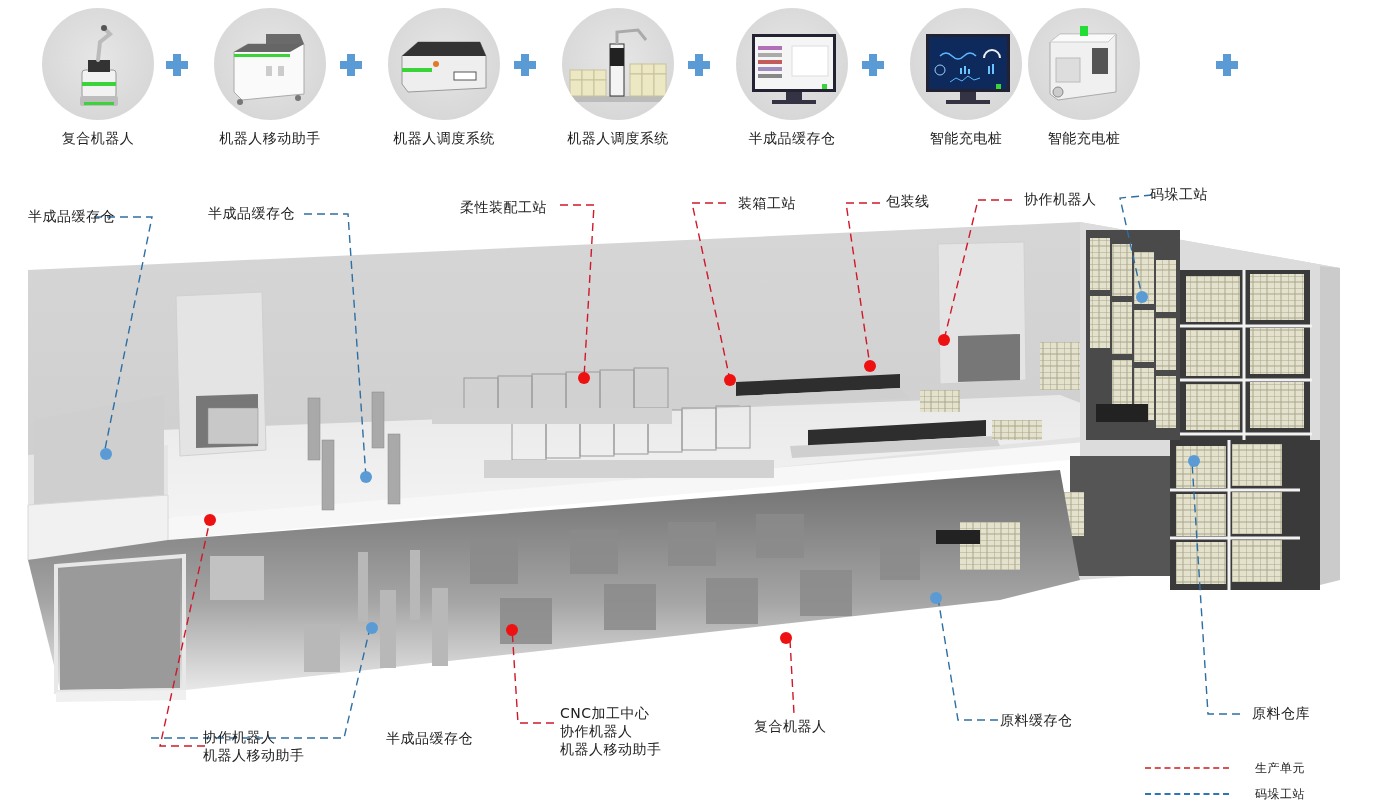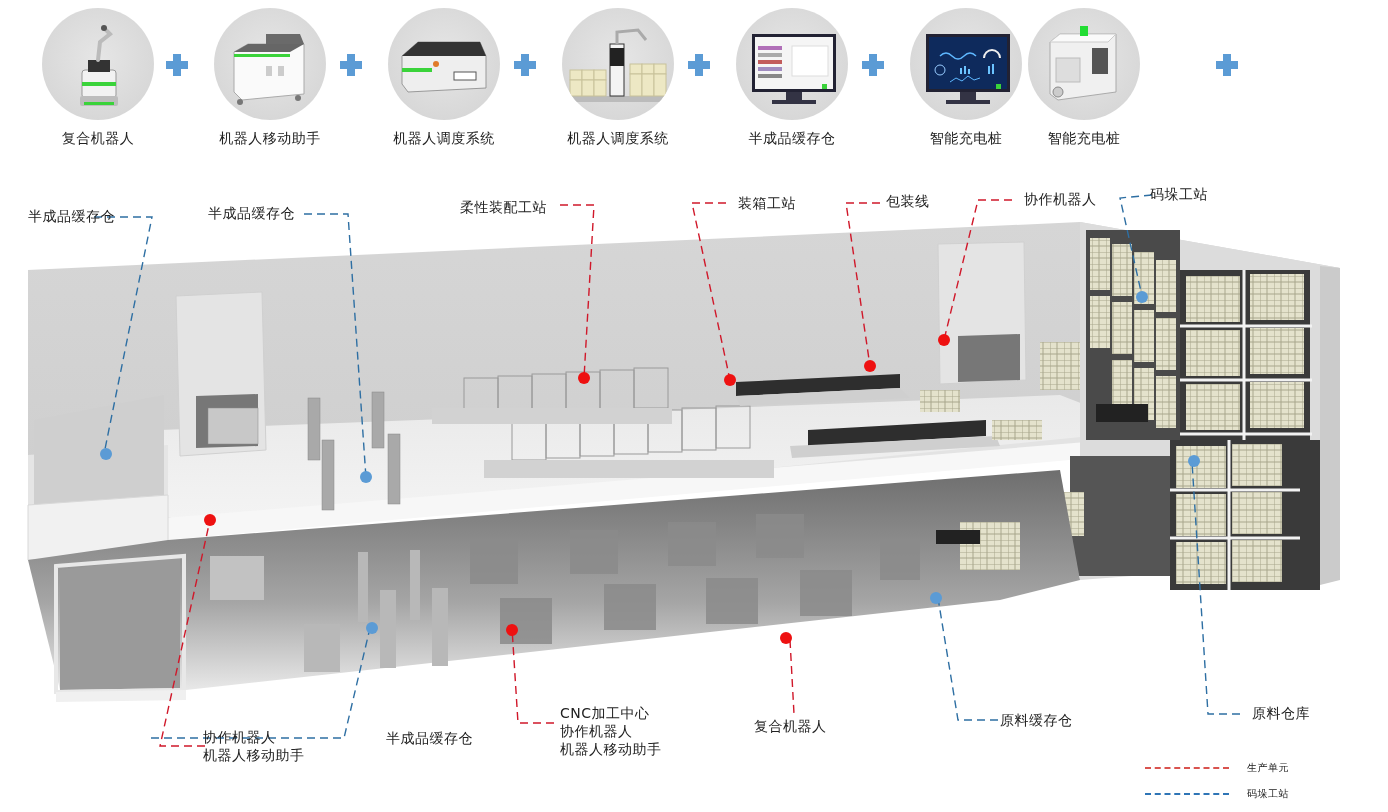--- a/index.html
+++ b/index.html
@@ -10,21 +10,21 @@
   .product .label{margin-top:10px;font-size:14px;color:#222;white-space:nowrap;letter-spacing:0.5px;}
   .plus{position:absolute;top:54px;width:22px;height:22px;}
   .plus:before,.plus:after{content:"";position:absolute;background:#5b9bd5;}
   .plus:before{left:7px;top:0;width:8px;height:22px;}
   .plus:after{left:0;top:7px;width:22px;height:8px;}
   .scene{position:absolute;left:0;top:0;width:1388px;height:812px;}
   .callout{position:absolute;font-size:14px;color:#222;white-space:nowrap;letter-spacing:0.5px;line-height:18px;}
   .legend{position:absolute;left:1145px;top:756px;}
   .legend-row{display:flex;align-items:center;height:24px;margin-bottom:2px;}
   .legend-line{width:84px;height:0;border-top:2px dashed;margin-right:18px;}
-  .legend-label{font-size:10px;color:#222;letter-spacing:0.5px;}
+  .legend-label{font-size:12px;color:#222;letter-spacing:0.5px;margin-left:8px;}
 </style>
 </head>
 <body>
 
 <div class="products">
 
   <div class="product" style="left:38px">
     <div class="circle">
       <svg width="112" height="112" viewBox="0 0 112 112">
         <rect x="40" y="62" width="34" height="28" rx="3" fill="#f2f2f2" stroke="#999"></rect>

